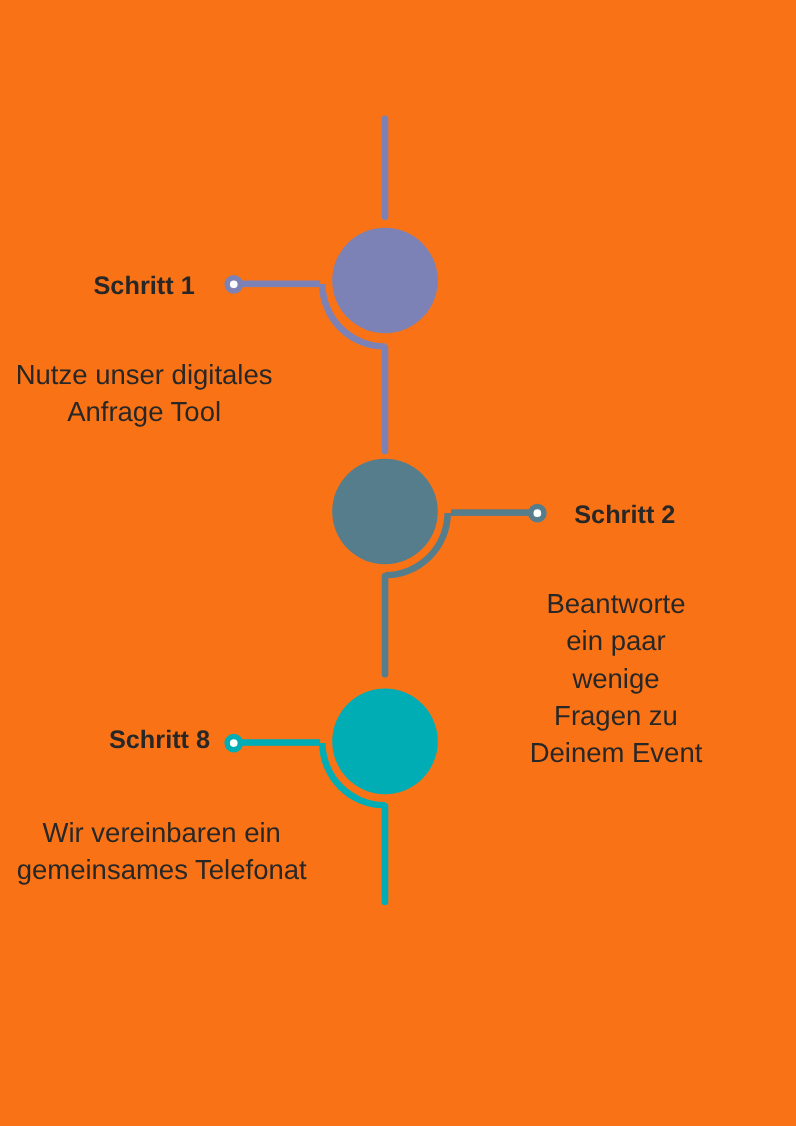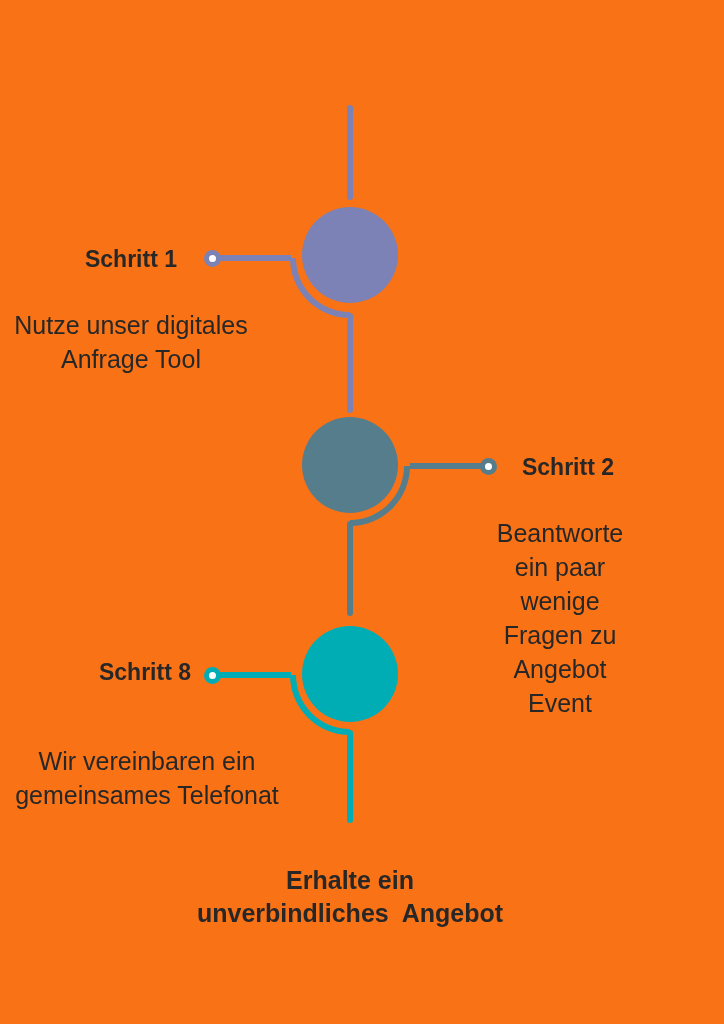--- a/index.html
+++ b/index.html
@@ -62,20 +62,21 @@
     font-weight: bold;
     white-space: nowrap;
   }
   .step-desc {
     position: absolute;
     transform: translateX(-50%);
     font-size: 25px;
     line-height: 34px;
     text-align: center;
     white-space: pre-wrap;
+    margin-top: 16px;
   }
   .footer-text {
     position: absolute;
     transform: translateX(-50%);
     font-size: 25px;
     font-weight: bold;
     line-height: 33px;
     text-align: center;
     white-space: pre-wrap;
   }
@@ -100,29 +101,27 @@
 Anfrage Tool</div>
   </div>
 
   <div>
     <div class="circle" style="left: 302px; top: 417px; background: rgb(86, 125, 140);"></div>
     <div class="arc arc-right" style="left: 350px; top: 466px; border-color: rgb(86, 125, 140);"></div>
     <div class="hline" style="left: 410px; top: 463px; width: 71px; background: rgb(86, 125, 140);"></div>
     <div class="ring" style="left: 480px; top: 458px; border-color: rgb(86, 125, 140);"></div>
     <div class="step-label" style="left: 568px; top: 454px; color: rgb(39, 39, 39);">Schritt 2</div>
     <div class="step-desc" style="left: 560px; top: 516px; color: rgb(39, 39, 39);">Beantworte ein paar wenige
-Fragen zu Angebot Event</div>
+Fragen zu Deinem Event</div>
   </div>
 
   <div>
     <div class="circle" style="left: 302px; top: 626px; background: rgb(0, 173, 181);"></div>
     <div class="ring" style="left: 204px; top: 667px; border-color: rgb(0, 173, 181);"></div>
     <div class="hline" style="left: 219px; top: 672px; width: 72px; background: rgb(0, 173, 181);"></div>
     <div class="arc arc-left" style="left: 290px; top: 675px; border-color: rgb(0, 173, 181);"></div>
     <div class="step-label" style="left: 145px; top: 659px; color: rgb(39, 39, 39);">Schritt 8</div>
-    <div class="step-desc" style="left: 147px; top: 744px; color: rgb(39, 39, 39);">Wir vereinbaren ein
+    <div class="step-desc" style="left: 147px; top: 724px; color: rgb(39, 39, 39);">Wir vereinbaren ein
 gemeinsames Telefonat</div>
   </div>
 
-  <div class="footer-text" style="left: 350px; top: 864px; color: rgb(39, 39, 39);">Erhalte ein
-unverbindliches  Angebot</div>
 
 </div>
 
 </body></html>

